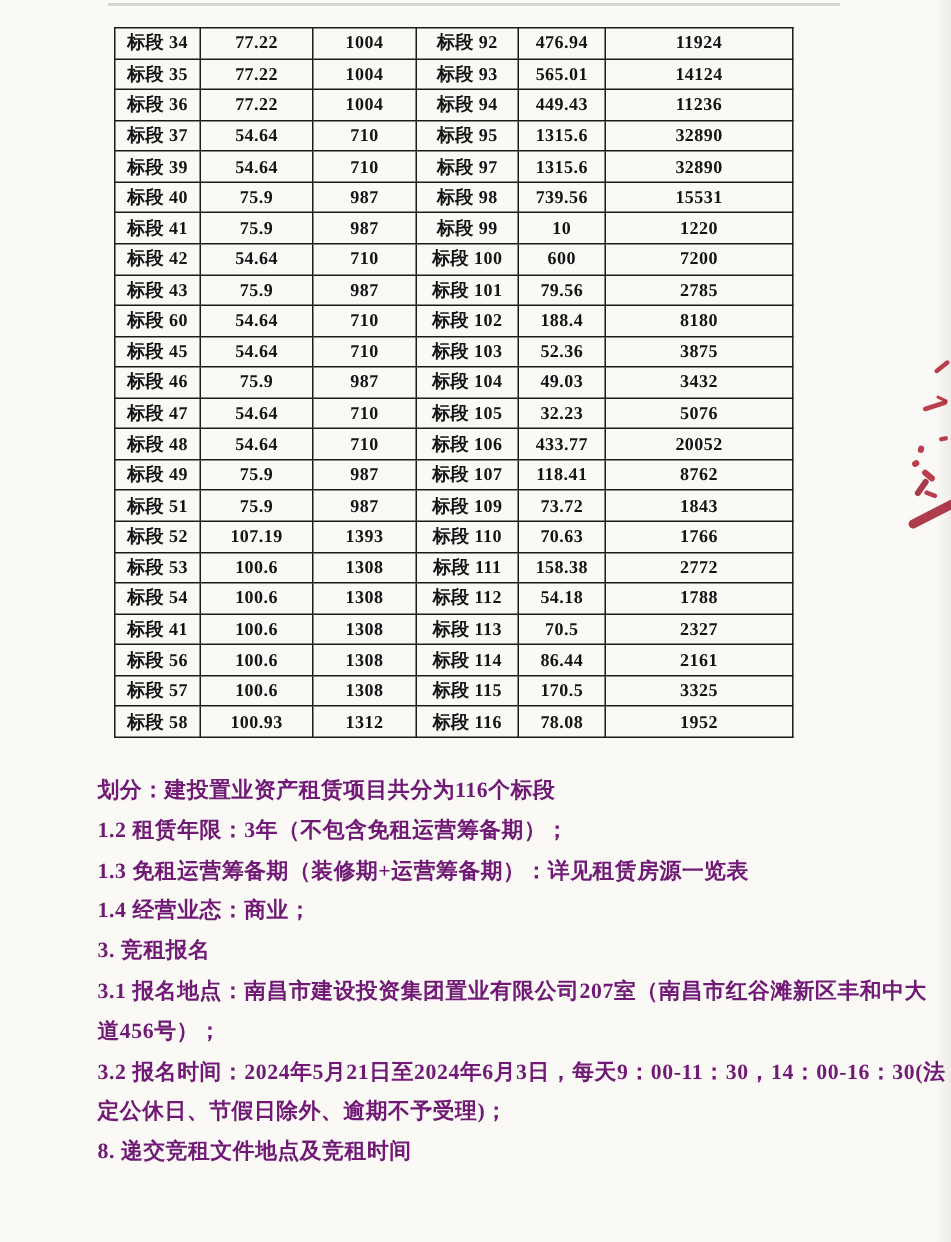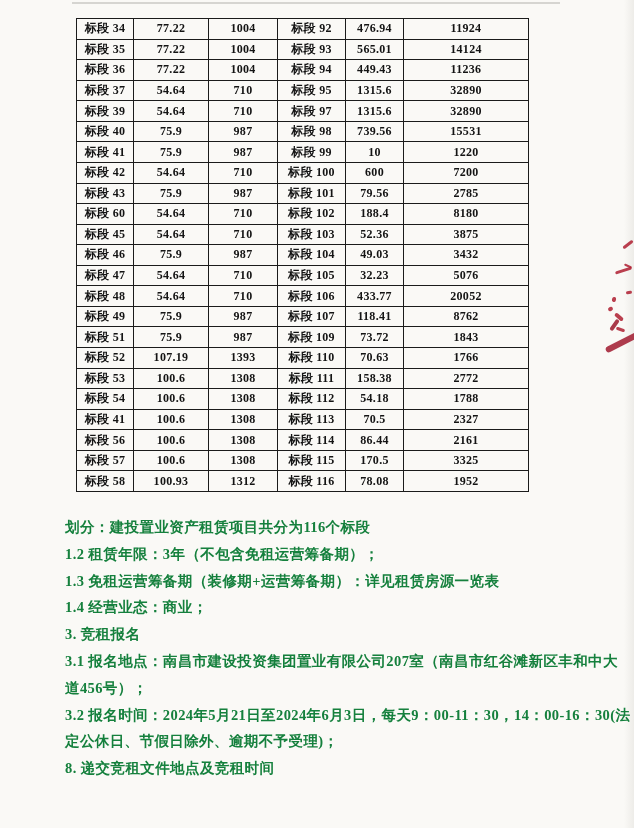--- a/index.html
+++ b/index.html
@@ -32,21 +32,21 @@
     border:1.6px solid #1b1b1b;
     text-align:center;vertical-align:middle;
     padding:0;height:17px;
     letter-spacing:.3px;
     white-space:nowrap;overflow:hidden;
   }
   
   .body-text{
     position:absolute;left:65px;top:514px;width:520px;
     font-size:14.5px;line-height:26.8px;
-    font-weight:600;color:#15803d;
+    font-weight:600;color:#701a75;
     letter-spacing:.4px;
   }
   .body-text .line{height:26.8px;white-space:nowrap;}
   .body-text .line.bold{font-weight:700;}
   
   .seal{position:absolute;right:0;top:235px;width:44px;height:135px;pointer-events:none;}
   .seal i{position:absolute;display:block;background:#b02437;border-radius:2px;opacity:.88;}
   .seal .f1{left:32px;top:8px;width:12px;height:3px;transform:rotate(-38deg);}
   .seal .f2{left:25px;top:34px;width:17px;height:3px;transform:rotate(-18deg);border-radius:3px;}
   .seal .f3{left:34px;top:30px;width:8px;height:2px;transform:rotate(25deg);}

